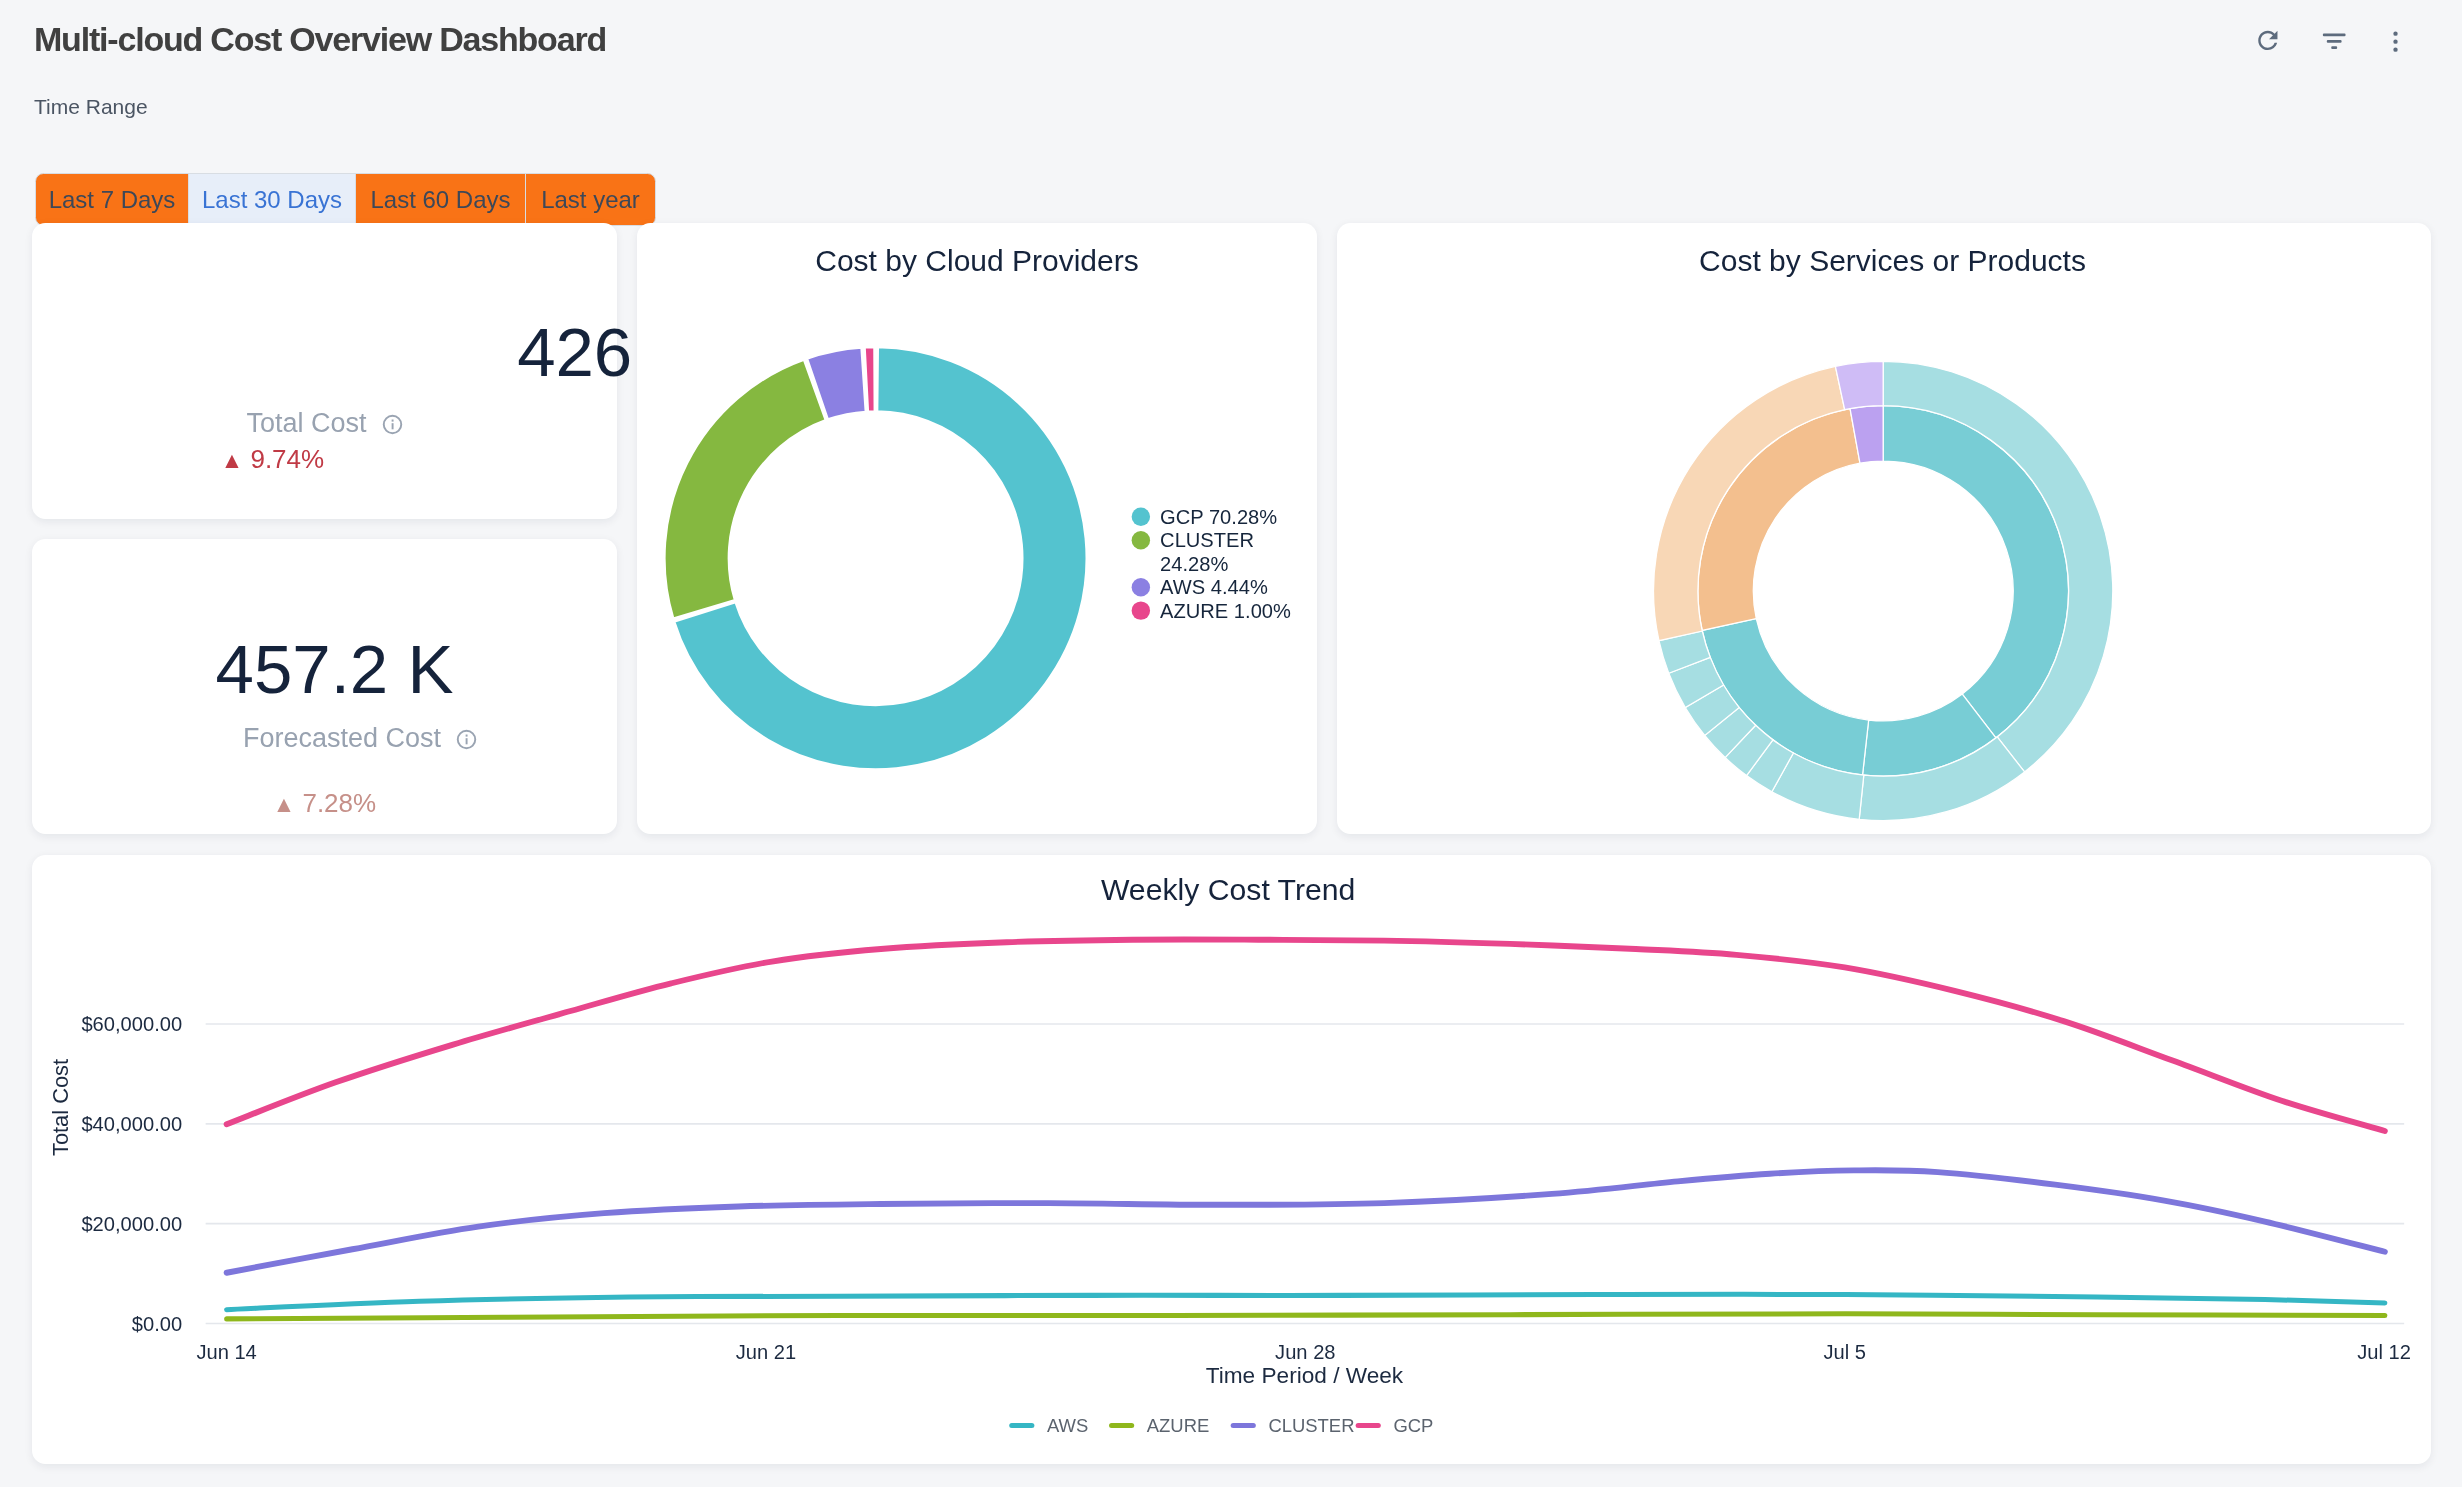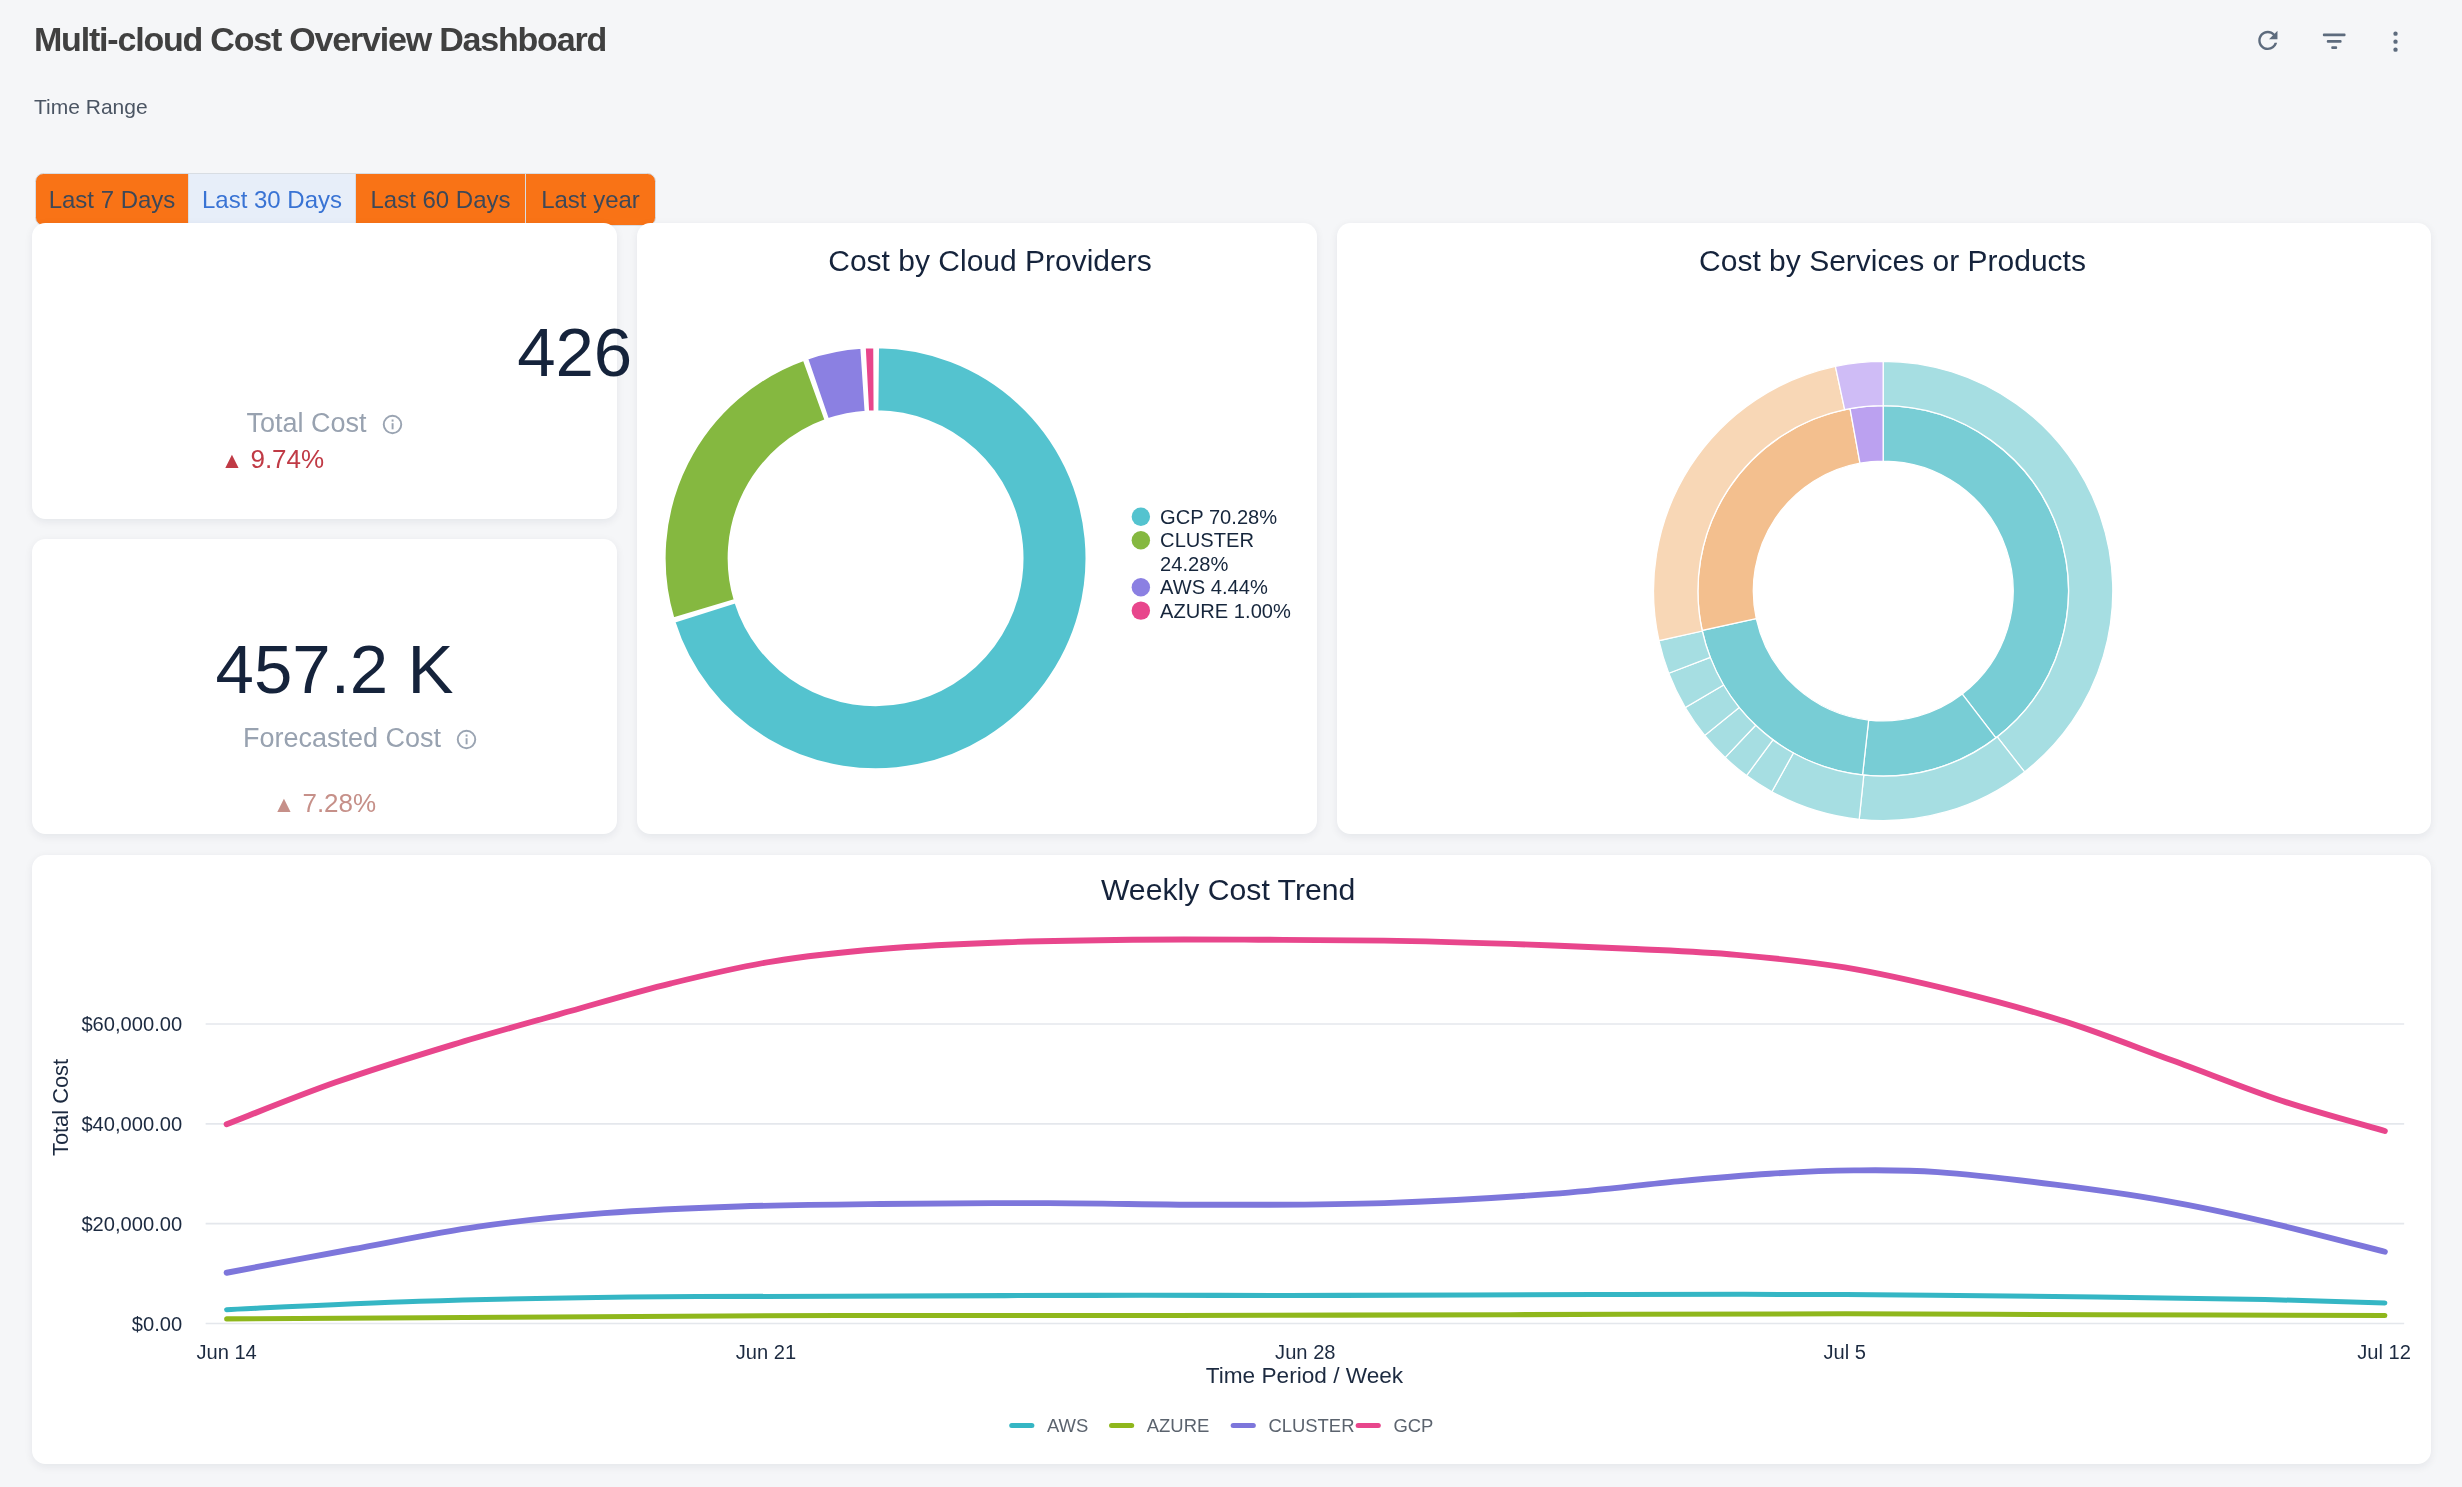--- a/index.html
+++ b/index.html
@@ -44,21 +44,21 @@
 <div style="position:absolute;left:32px;top:444px;width:481px;text-align:center;font-size:26px;color:#c03a45;"><span style="font-size:22.6px;">▲</span> 9.74%</div>
 
 <div style="position:absolute;left:32px;top:630px;width:585px;text-align:center;font-size:69px;color:#15233b;padding-left:20px;">457.2 K</div>
 <div style="position:absolute;left:32px;top:723px;width:656px;text-align:center;font-size:27px;color:#98a2b0;">Forecasted Cost&nbsp;&nbsp;<svg width="21" height="21" viewBox="0 0 24 24" style="vertical-align:-3.4px">
       <circle cx="12" cy="12" r="10" fill="none" stroke="#9aa4b2" stroke-width="2.2"></circle>
       <rect x="11" y="10.5" width="2.2" height="7" fill="#9aa4b2"></rect>
       <rect x="11" y="6.3" width="2.2" height="2.4" fill="#9aa4b2"></rect>
     </svg></div>
 <div style="position:absolute;left:32px;top:788px;width:585px;text-align:center;font-size:26px;color:#c69089;"><span style="font-size:22.6px;">▲</span> 7.28%</div>
 
-<div class="panel" style="left:637px;top:223px;width:680px;height:611px;padding-left:13px;">
+<div class="panel" style="left:637px;top:223px;width:680px;height:611px;">
   <div class="ptitle" style="top:21px;">Cost by Cloud Providers</div>
   <svg style="position:absolute;left:0;top:0;" width="680" height="611" viewBox="0 0 811 729">
     <g stroke="#ffffff" stroke-width="3">
       <path d="M287.1 148.0 A252 252 0 1 1 44.0 475.4 L117.5 452.3 A175 175 0 1 0 286.3 225.0 Z" fill="#54c3cf"></path>
       <path d="M43.0 472.0 A252 252 0 0 1 199.1 162.9 L225.2 235.3 A175 175 0 0 0 116.8 450.0 Z" fill="#85b840"></path>
       <path d="M202.5 161.7 A252 252 0 0 1 267.8 148.6 L272.9 225.4 A175 175 0 0 0 227.5 234.5 Z" fill="#8b80e2"></path>
       <path d="M271.3 148.3 A252 252 0 0 1 283.2 148.0 L283.6 225.0 A175 175 0 0 0 275.3 225.2 Z" fill="#e8468c"></path>
     </g>
     <g font-size="24" fill="#16263c">
       <circle cx="601" cy="350.5" r="11" fill="#54c3cf"></circle>

